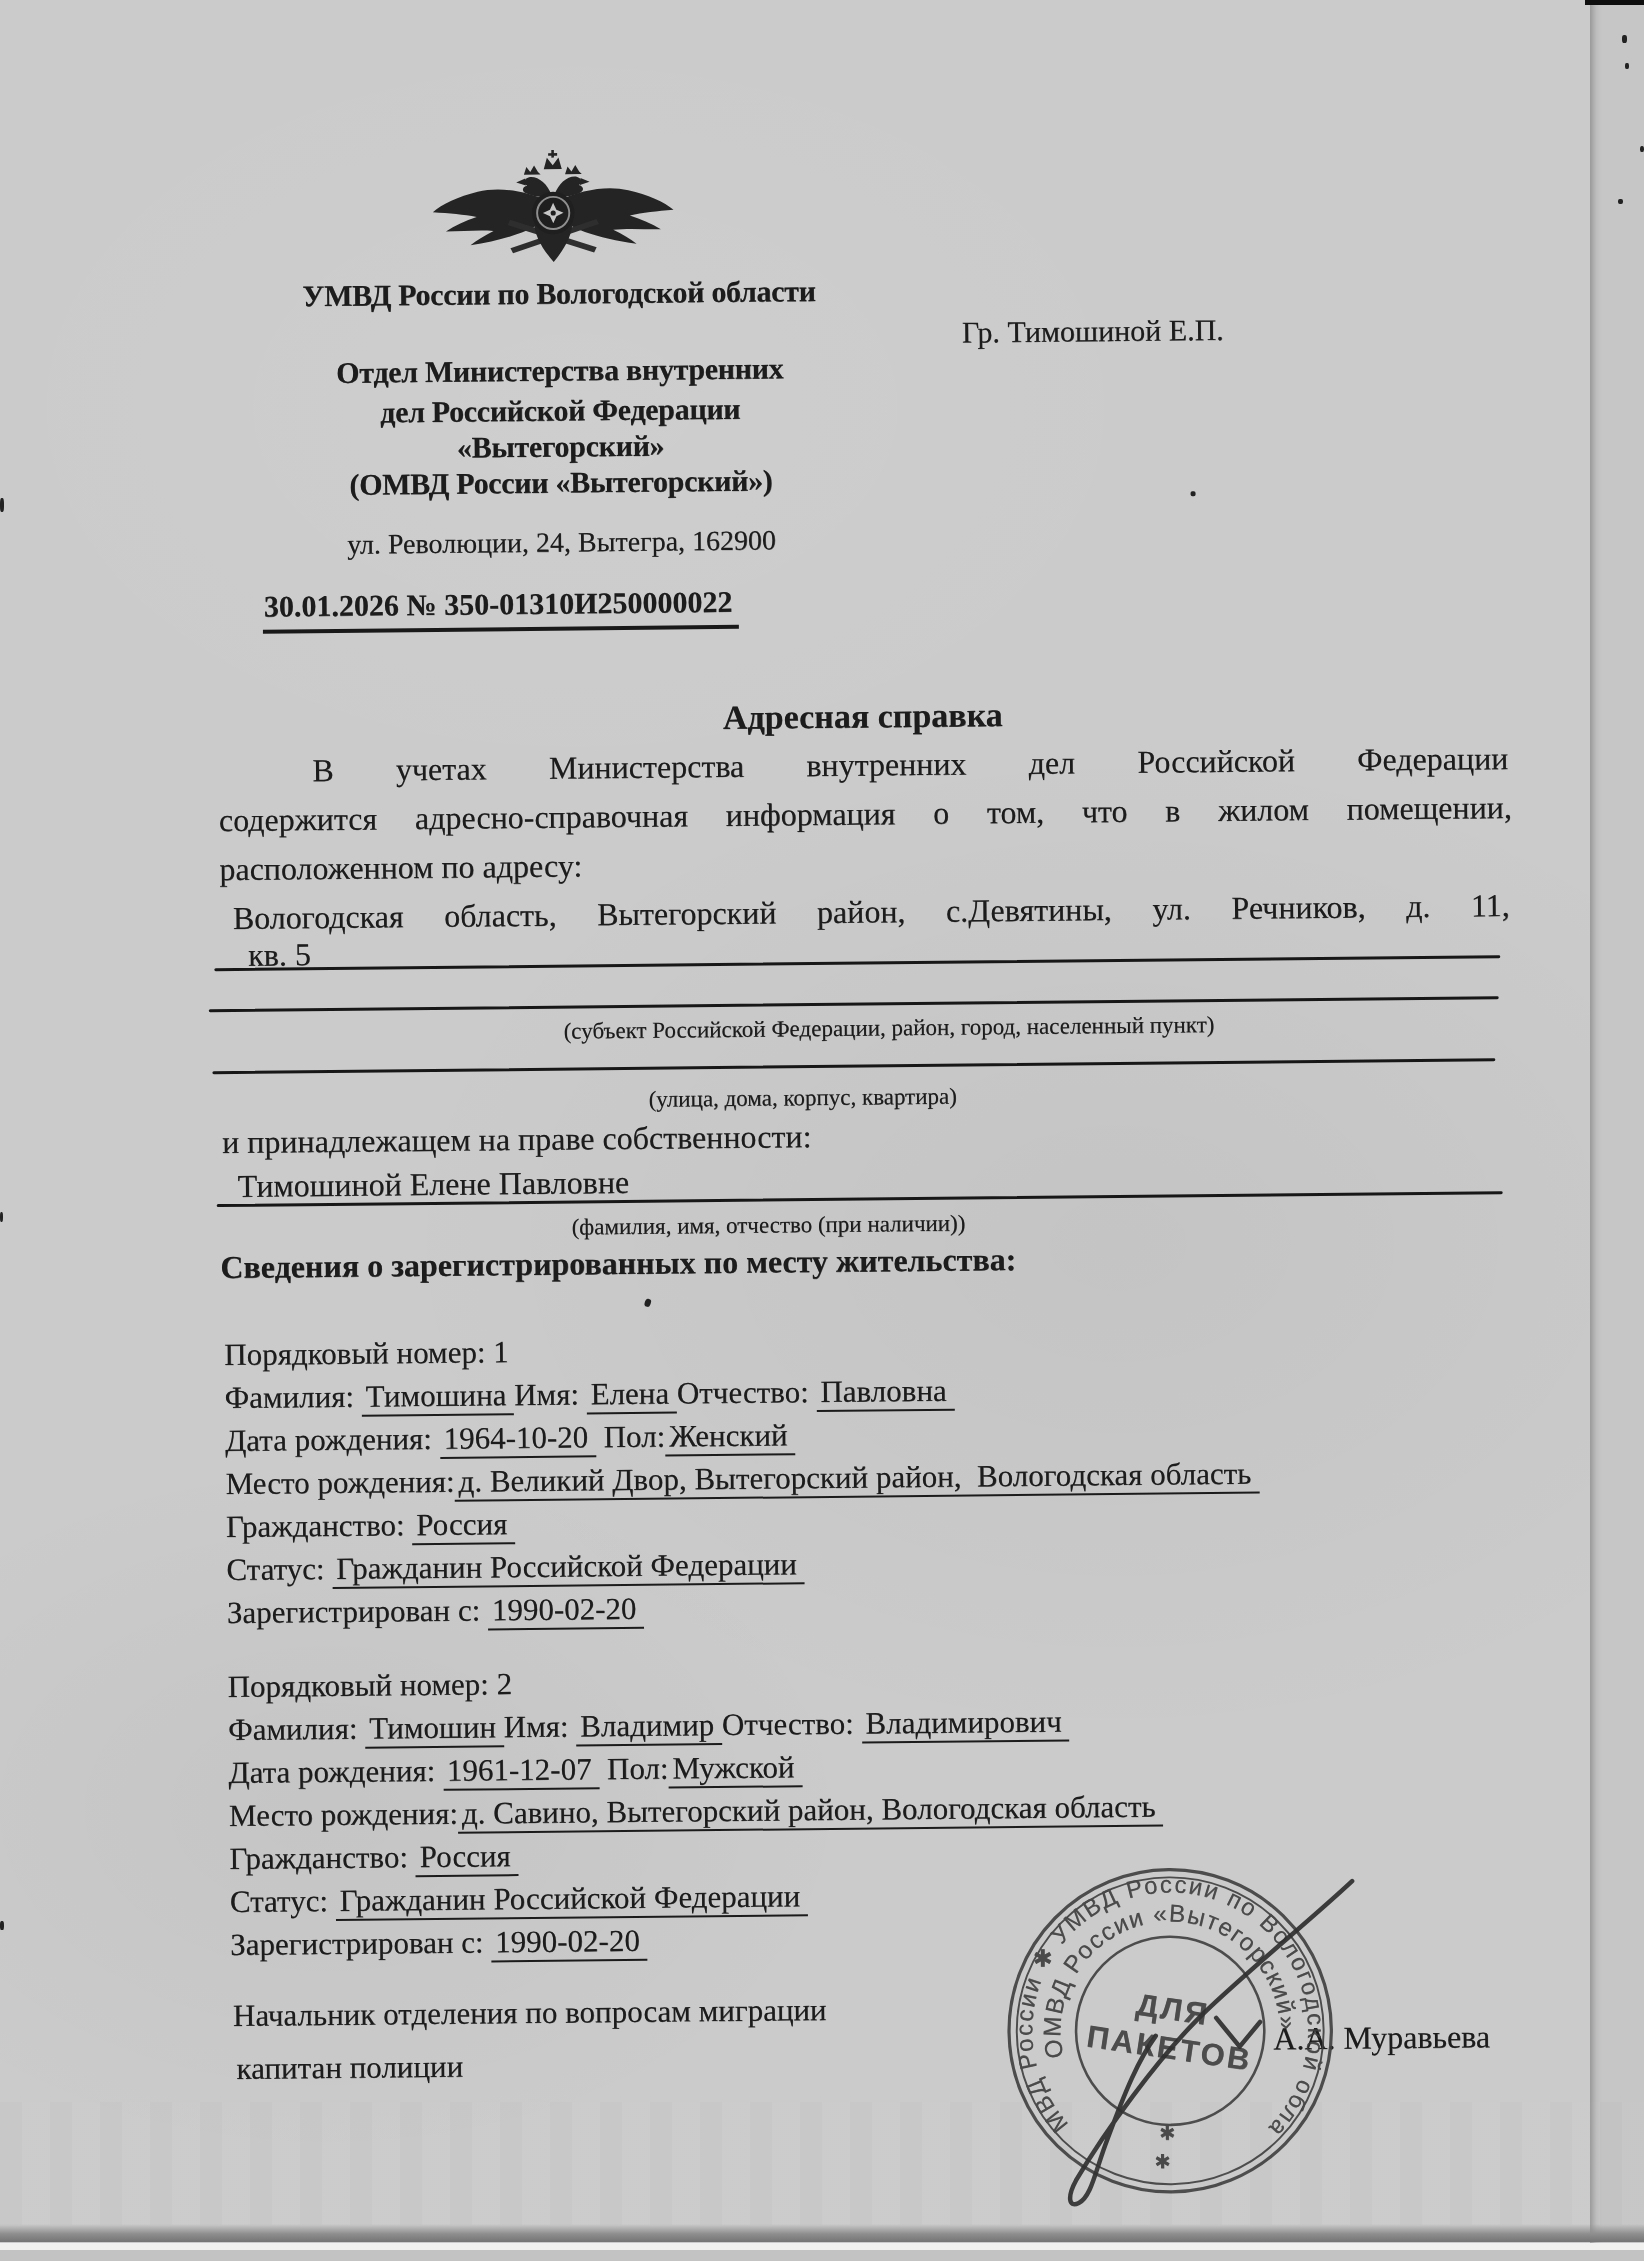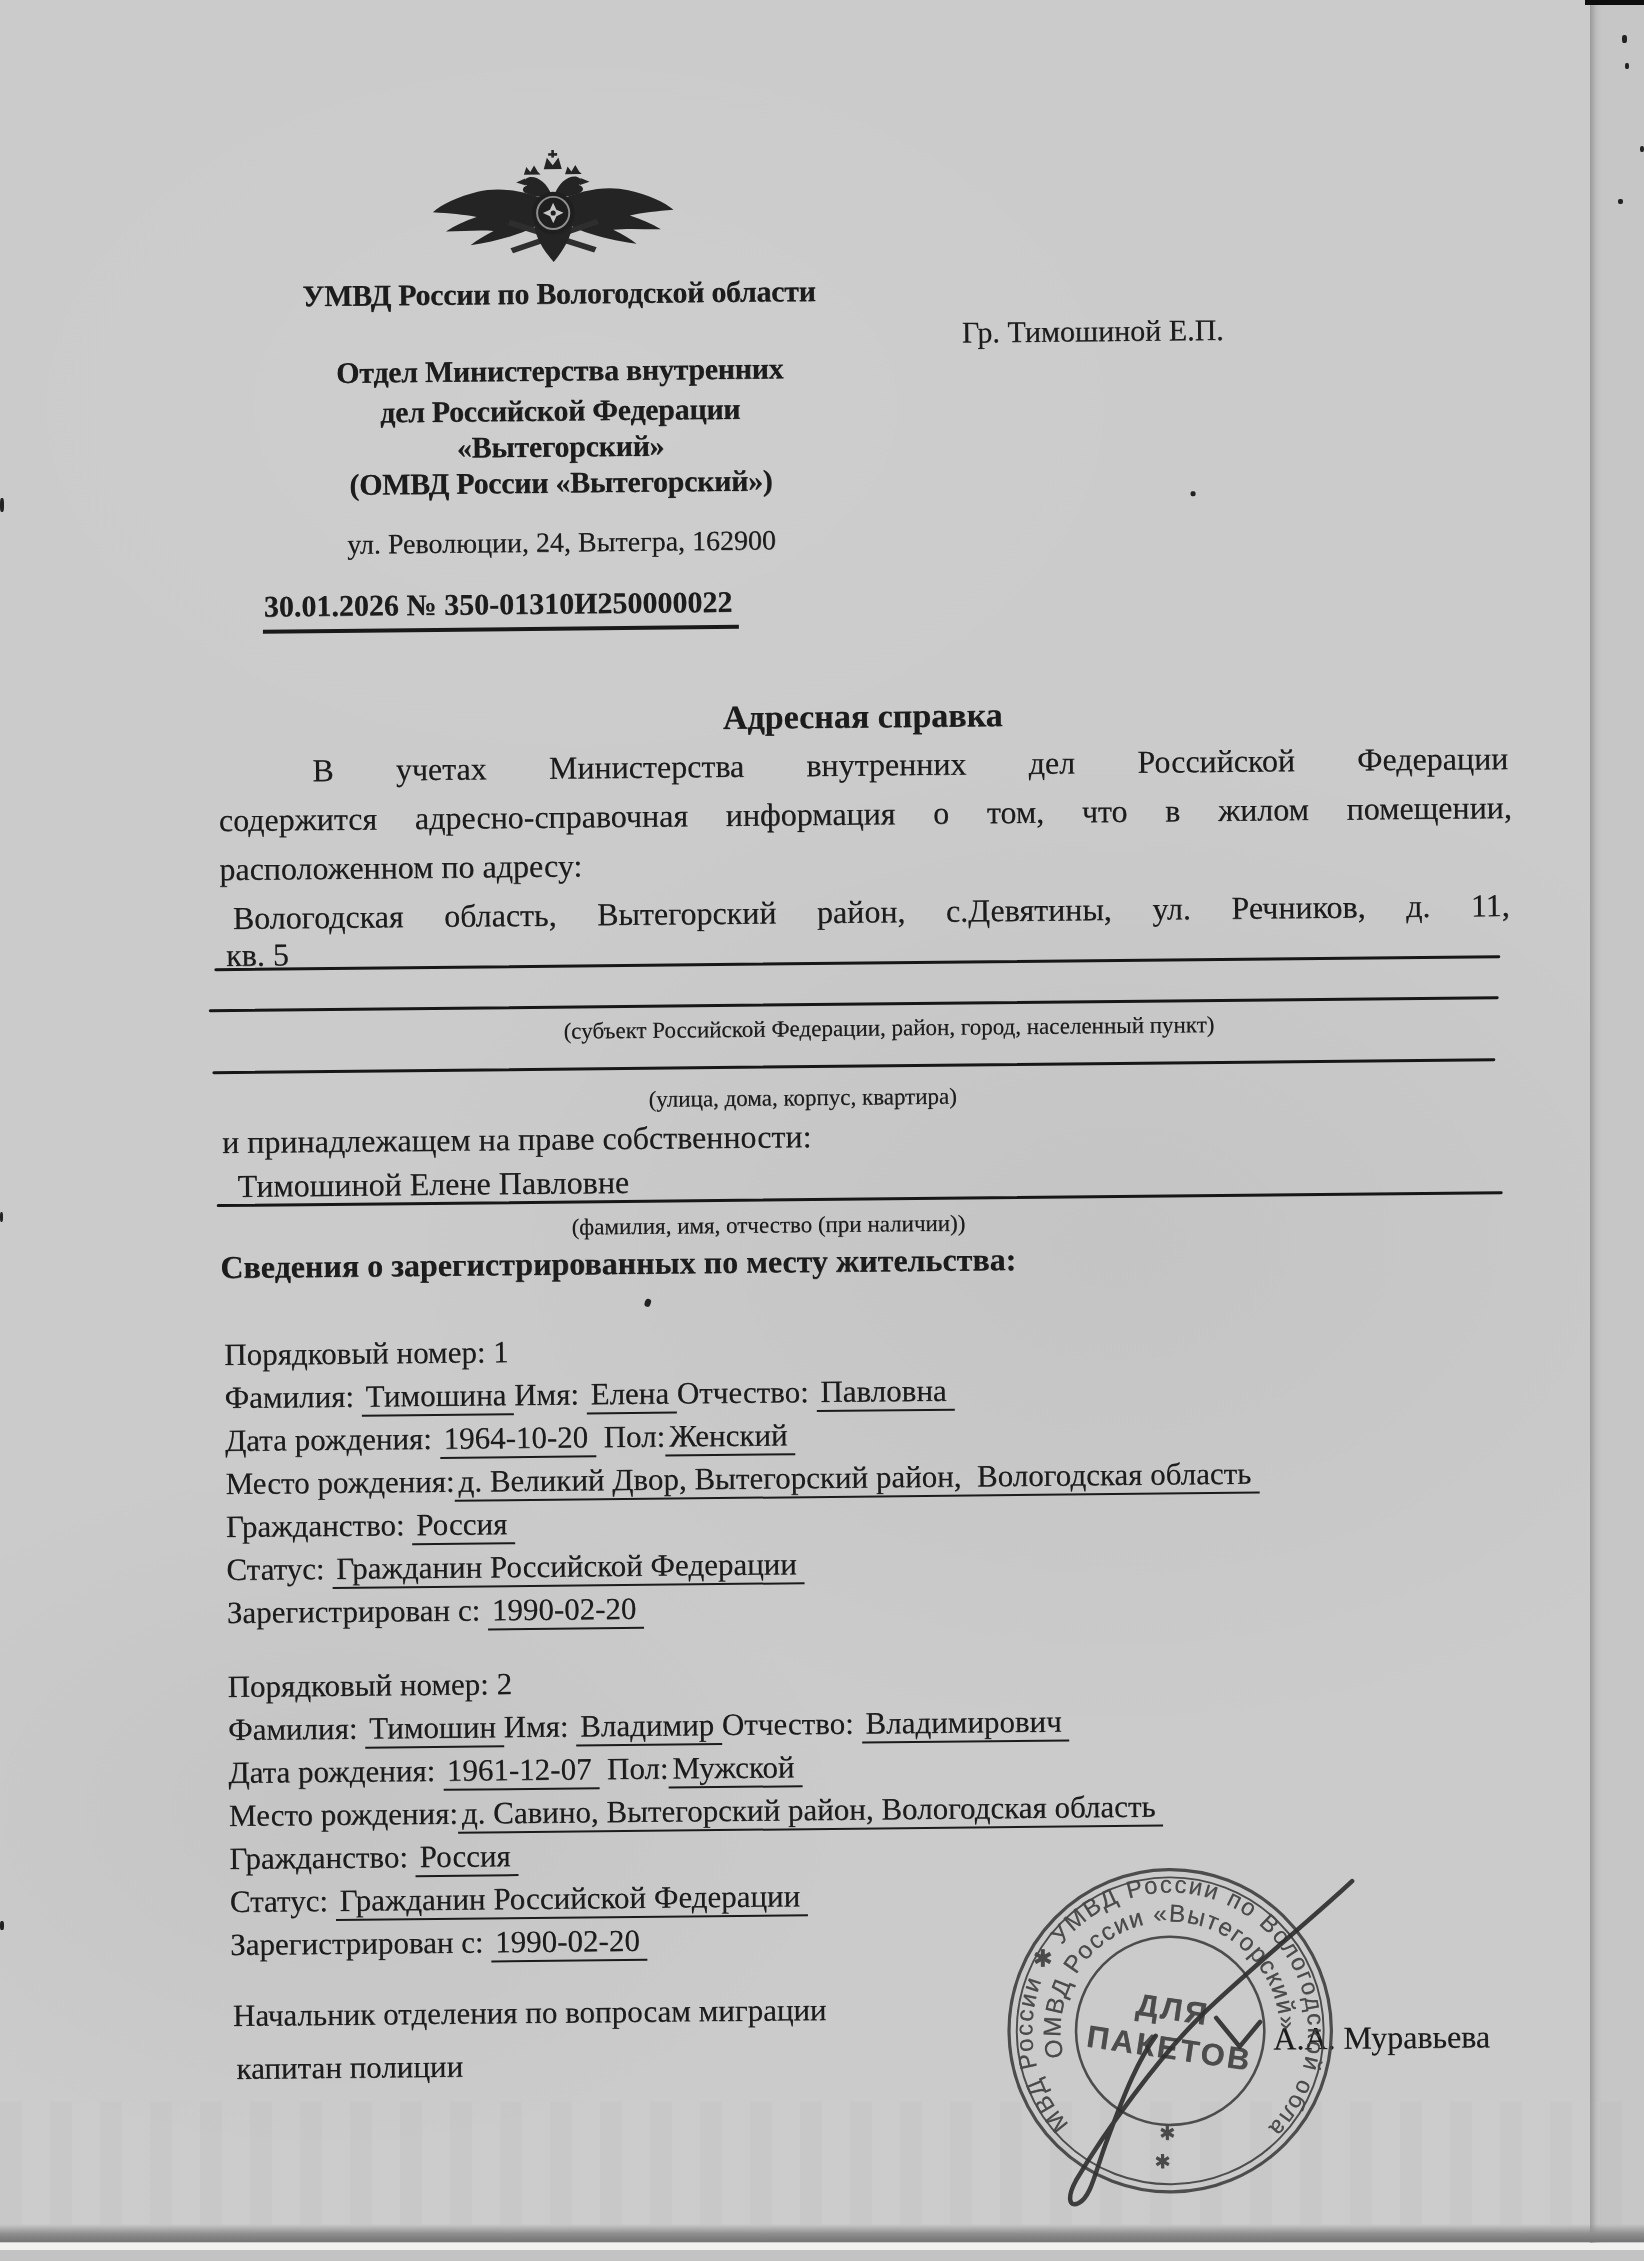--- a/index.html
+++ b/index.html
@@ -90,21 +90,21 @@
     <div class="abs hdr-col center org-line" style="top:463px;">(ОМВД России «Вытегорский»)</div>
     <div class="abs hdr-col center addr-line" style="top:524px;">ул. Революции, 24, Вытегра, 162900</div>
     <div class="abs doc-num" style="left:268px;top:584px;">30.01.2026 № 350-01310И250000022</div>
 
     <div class="abs center title" style="left:219px;top:698px;width:1296px;">Адресная справка</div>
 
     <div class="abs body-line just" style="left:316px;top:747px;width:1196px;">В учетах Министерства внутренних дел Российской Федерации</div>
     <div class="abs body-line just" style="left:222px;top:796px;width:1293px;">содержится адресно-справочная информация о том, что в жилом помещении,</div>
     <div class="abs body-line" style="left:222px;top:845px;">расположенном по адресу:</div>
     <div class="abs body-line just" style="left:235px;top:894px;width:1277px;">Вологодская область, Вытегорский район, с.Девятины, ул. Речников, д. 11,</div>
-    <div class="abs body-line" style="left:228px;top:931px;">кв. 5</div>
+    <div class="abs body-line" style="left:250px;top:931px;">кв. 5</div>
 
     <div class="rule" style="left:216px;top:962px;width:1286px;"></div>
     <div class="rule" style="left:210px;top:1003px;width:1290px;"></div>
     <div class="abs center caption" style="left:490px;top:1016px;width:800px;">(субъект Российской Федерации, район, город, населенный пункт)</div>
     <div class="rule" style="left:213px;top:1065px;width:1283px;"></div>
     <div class="abs center caption" style="left:471px;top:1085px;width:664px;">(улица, дома, корпус, квартира)</div>
 
     <div class="abs body-line" style="left:222px;top:1118px;">и принадлежащем на праве собственности:</div>
     <div class="abs body-line" style="left:237px;top:1162px;">Тимошиной Елене Павловне</div>
     <div class="rule" style="left:216px;top:1198px;width:1286px;"></div>

